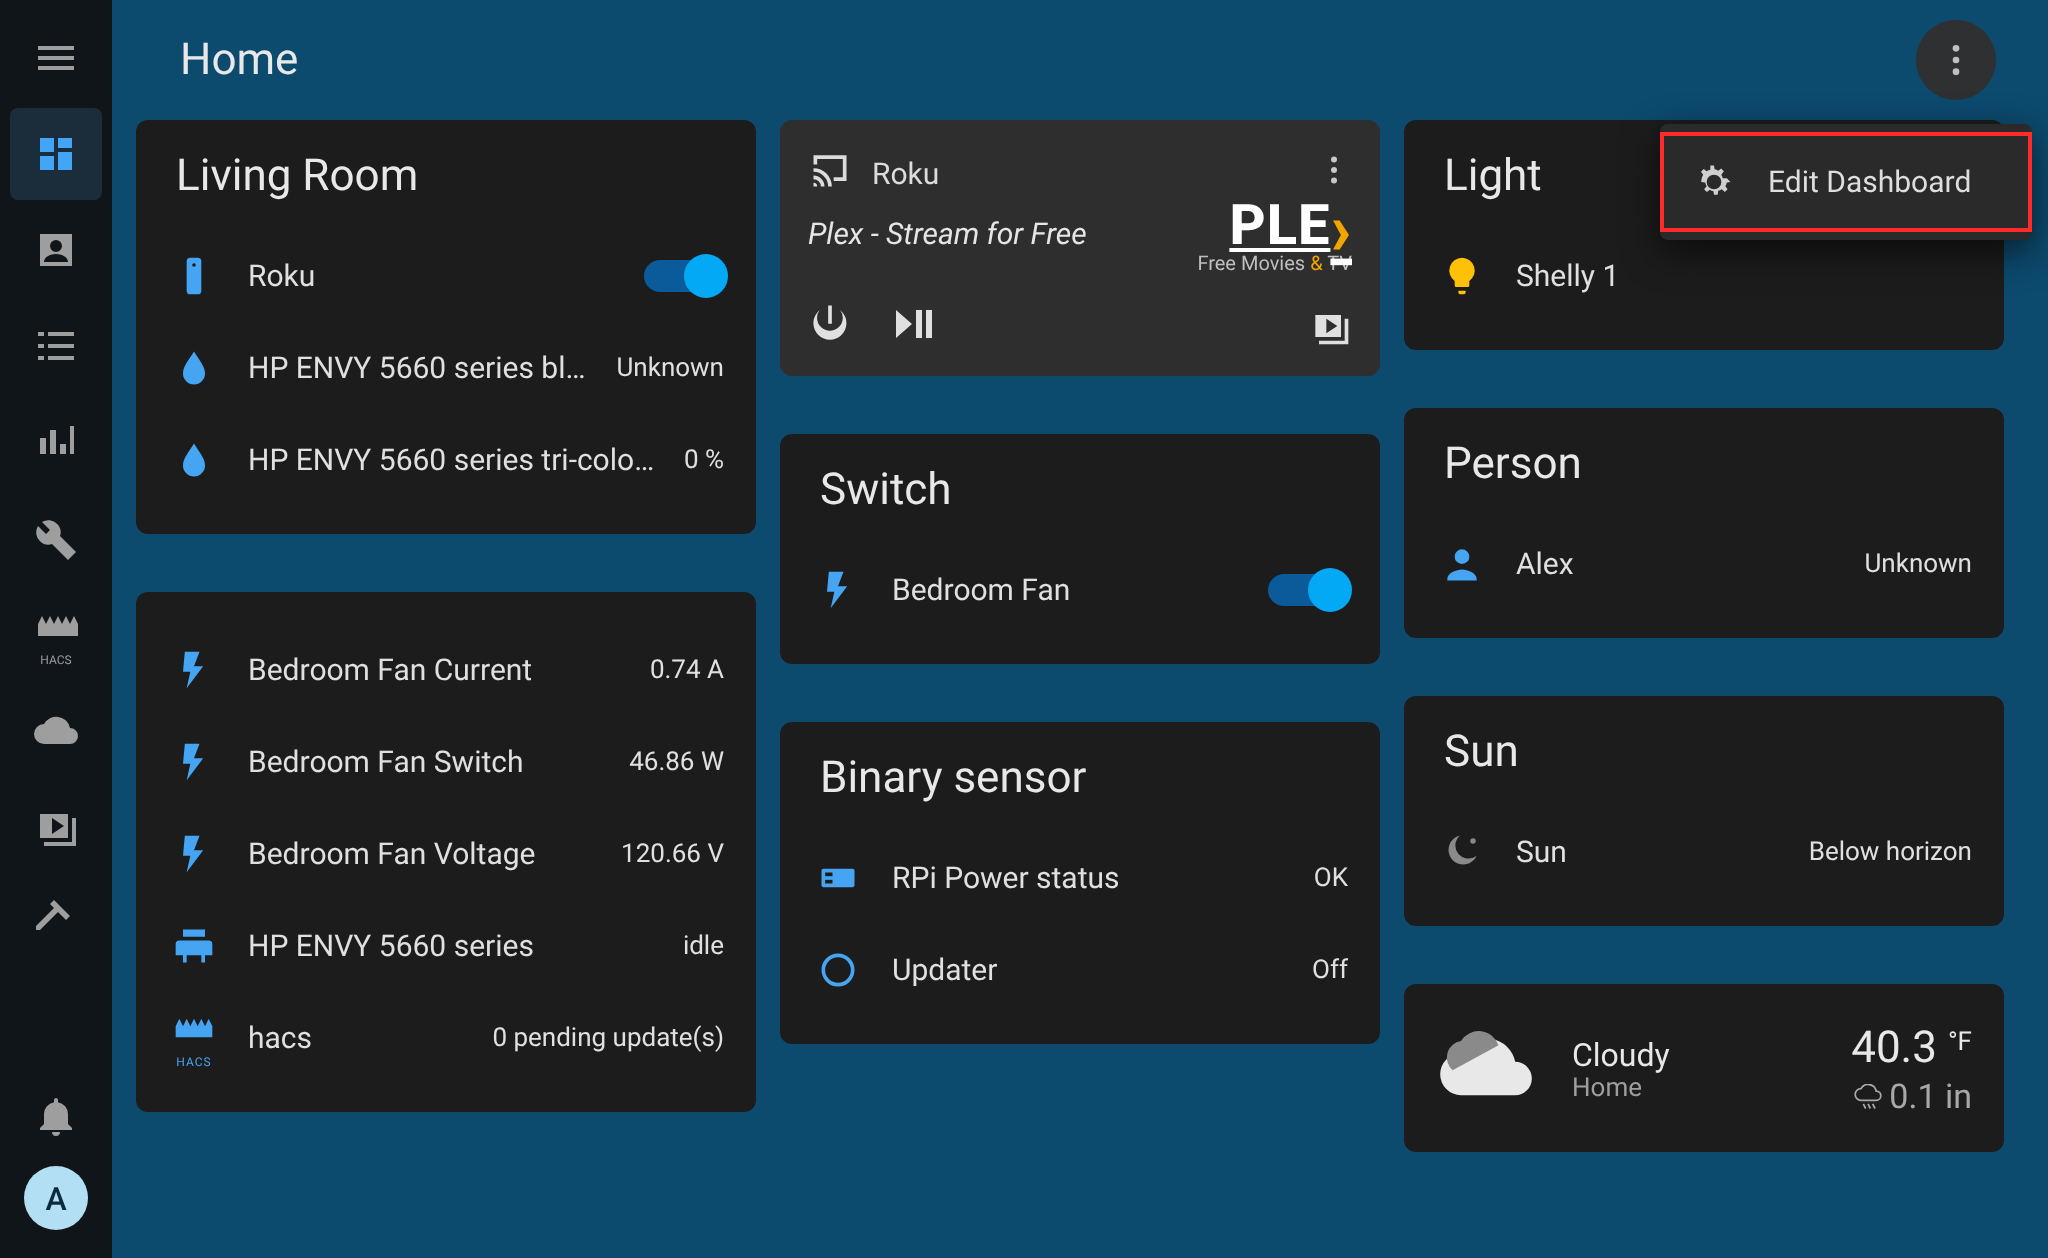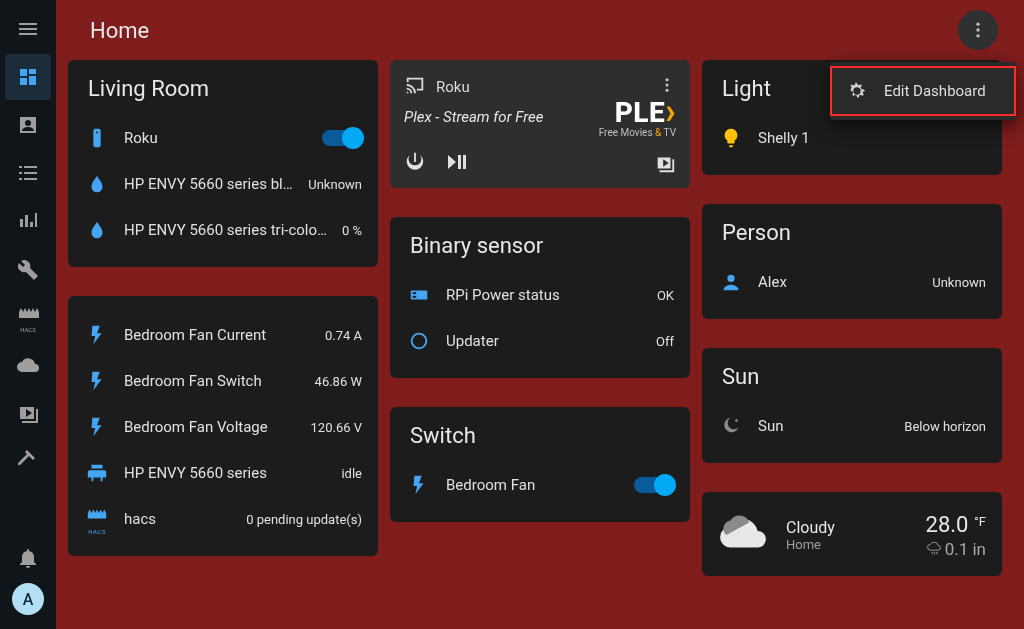--- a/index.html
+++ b/index.html
@@ -40,21 +40,21 @@
     font-weight: 500; font-size: 16px;
     margin-bottom: 14px;
     cursor: pointer;
   }
   .sb-hacs { width:22px; text-align:center; font-size:6px; color:#9e9e9e; }
 
   .main {
     flex: 1;
     display: flex;
     flex-direction: column;
-    background: #7f1d1d;
+    background: #0c4a6e;
   }
   .header {
     height: 60px;
     display: flex;
     align-items: center;
     padding: 0 26px 0 34px;
   }
   .hdr-title { font-size: 22px; font-weight: 400; color: #e8e8e8; flex: 1; }
   .hdr-more {
     width: 40px; height: 40px; border-radius: 50%;
@@ -116,21 +116,21 @@
   }
   .media-top { display: flex; align-items: center; gap: 10px; color: #dcdcdc; font-size: 15px; }
   .media-dots { margin-left: auto; color: #c8c8c8; cursor:pointer; }
   .media-sub { margin-top: 8px; font-size: 15px; color: #e6e6e6; font-style: italic; }
   .media-ctrl { display:flex; gap:18px; position:absolute; bottom:10px; left:14px; color:#e0e0e0; }
   .media-ctrl span { cursor:pointer; }
   .media-plex {
     position: absolute; top: 36px; right: 14px;
     text-align: right;
   }
-  .plex-logo { font-weight: 800; font-size: 28px; letter-spacing: 0.5px; color: #fff; display:flex; align-items:flex-start; justify-content:flex-end; gap:0; }
+  .plex-logo { font-weight: 800; font-size: 28px; letter-spacing: 0.5px; color: #fff; display:flex; align-items:flex-end; justify-content:flex-end; gap:0;text-decoration:underline; }
   .plex-x { color: #f0a500; font-size: 34px; line-height: 28px; display:inline-block; transform:scaleY(1.1); }
   .plex-tag { font-size: 10px; color: #bfbfbf; margin-top: -2px; }
   .plex-tag .amp { color: #f0a500; }
   .media-right-ico { position:absolute; bottom:10px; right:14px; color:#e0e0e0; cursor:pointer; }
 
   
   .weather { display:flex; align-items:center; gap:18px; }
   .weather-ico svg { width: 50px; height: 50px; }
   .weather-txt .cond { font-size: 16px; color: #e8e8e8; }
   .weather-txt .loc { font-size: 13px; color: #9e9e9e; }
@@ -354,55 +354,55 @@
           <span><svg viewBox="0 0 24 24" width="24" height="24" fill="currentColor">
                 <path d="M4 5l8 7-8 7V5m10 0h3v14h-3V5m5 0h3v14h-3V5Z"></path>
               </svg></span>
         </div>
         <span class="media-right-ico"><svg viewBox="0 0 24 24" width="22" height="22" fill="currentColor">
               <path d="M4 6h14v12H4V6m2 14h14V8h2v14H6v-2m4-12v8l6-4-6-4Z"></path>
             </svg></span>
       </div>
 
       <div class="card">
+        <div class="card-title">Switch</div>
+        <div class="row">
+          <div class="row-ico">
+              <svg viewBox="0 0 24 24" fill="currentColor">
+                <path d="M7 2h8l-3 8h5L8 22l2-9H6l1-11Z"></path>
+              </svg>
+            </div>
+          <div class="row-label">Bedroom Fan</div>
+          <div class="toggle on">
+              <div class="knob"></div>
+            </div>
+        </div>
+      </div>
+
+      <div class="card">
         <div class="card-title">Binary sensor</div>
         <div class="row">
           <div class="row-ico">
               <svg viewBox="0 0 24 24" fill="currentColor">
                 <rect x="3" y="7" width="18" height="10" rx="1"></rect>
                 <rect x="5" y="9" width="4" height="2" fill="#1c1c1c"></rect>
                 <rect x="5" y="13" width="4" height="2" fill="#1c1c1c"></rect>
               </svg>
             </div>
           <div class="row-label">RPi Power status</div>
           <div class="row-val">OK</div>
         </div>
         <div class="row">
           <div class="row-ico">
               <svg viewBox="0 0 24 24" fill="none" stroke="currentColor" stroke-width="2">
                 <circle cx="12" cy="12" r="8"></circle>
               </svg>
             </div>
           <div class="row-label">Updater</div>
           <div class="row-val">Off</div>
-        </div>
-      </div>
-
-      <div class="card">
-        <div class="card-title">Switch</div>
-        <div class="row">
-          <div class="row-ico">
-              <svg viewBox="0 0 24 24" fill="currentColor">
-                <path d="M7 2h8l-3 8h5L8 22l2-9H6l1-11Z"></path>
-              </svg>
-            </div>
-          <div class="row-label">Bedroom Fan</div>
-          <div class="toggle on">
-              <div class="knob"></div>
-            </div>
         </div>
       </div>
     </div>
 
     <div class="col col-3">
       <div class="card">
         <div class="card-title">Light</div>
         <div class="row">
           <div class="row-ico yellow">
               <svg viewBox="0 0 24 24" fill="currentColor">
@@ -447,21 +447,21 @@
                 <path d="M6 19a5 5 0 0 1 0-10 7 7 0 0 1 13 2 4 4 0 0 1 0 8H6Z"></path>
                 <path d="M4 13a4 4 0 0 1 2-7 5 5 0 0 1 9 1" fill="#8a8a8a"></path>
               </svg>
           </div>
           <div class="weather-txt">
             <div class="cond">Cloudy</div>
             <div class="loc">Home</div>
           </div>
           <div class="weather-right">
             <div class="temp">
-              <span>28.0</span> <span class="unit">°F</span>
+              <span>40.3</span> <span class="unit">°F</span>
             </div>
             <div class="precip">
               <svg viewBox="0 0 24 24" width="14" height="14" fill="currentColor">
                   <path d="M6 14a5 5 0 0 1 0-10 7 7 0 0 1 13 2 4 4 0 0 1 0 8H6Zm2 3 2 4m2-4 2 4m2-4 2 4" stroke="currentColor" stroke-width="1.5" fill="none"></path>
                 </svg>
               <span>0.1 in</span>
             </div>
           </div>
         </div>
       </div>

